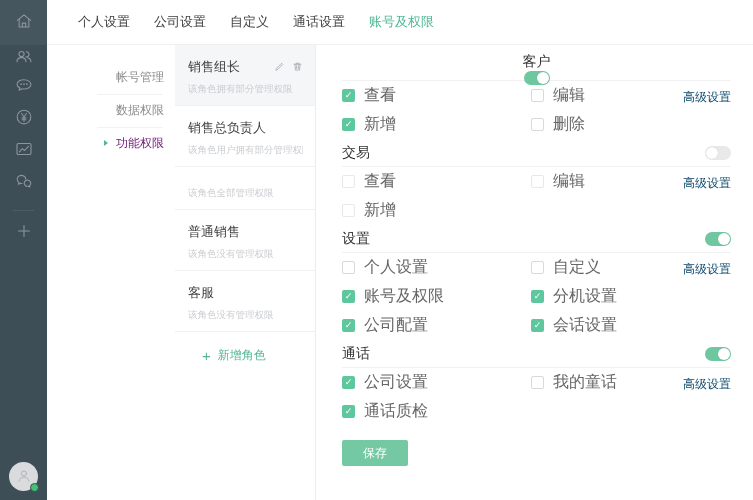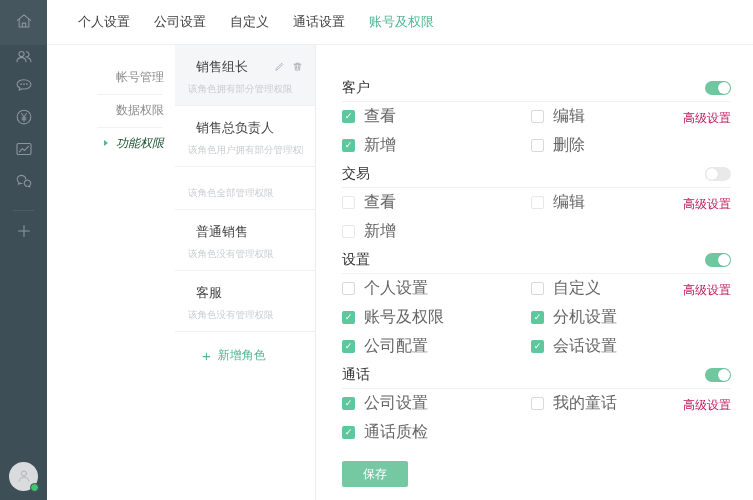--- a/index.html
+++ b/index.html
@@ -26,55 +26,55 @@
   .tab { font-size:13px; color:#404040; cursor:pointer; white-space:nowrap; }
   .tab.active { color:#52b894; }
 
   
   .nav2 { position:absolute; left:47px; top:45px; width:128px; bottom:0; background:#fff;
           border-right:1px solid #ececec; padding-top:16px;margin-left:31px; }
   .nav2-item { position:relative; height:33px; line-height:33px; padding-left:38px; font-size:12px;
                color:#8c8c8c; cursor:pointer; white-space:nowrap; }
   .nav2-item:not(:first-child)::before { content:""; position:absolute; left:19px; right:42px; top:0;
                height:1px; background:#f2f2f2; }
-  .nav2-item.active { color:#14532d;font-style:italic; }
+  .nav2-item.active { color:#701a75; }
   .nav2-arrow { position:absolute; left:26px; top:13px; width:0; height:0;
                 border-left:4px solid #52b894; border-top:3.5px solid transparent; border-bottom:3.5px solid transparent; }
 
   
   .roles { position:absolute; left:175px; top:45px; width:141px; bottom:0; background:#fff;
            border-right:1px solid #ececec; }
   .role-item { padding:13px 12px 9px 13px; border-bottom:1px solid #f1f1f1; cursor:pointer; }
   .role-item.selected { background:#f5f6f7; }
-  .role-title-row { display:flex; align-items:flex-start; justify-content:space-between;margin-left:8px; }
+  .role-title-row { display:flex; align-items:flex-start; justify-content:space-between; }
   .role-name { font-size:13px; color:#3f3f3f; }
   .role-actions { display:flex; gap:7px; align-items:center; }
   .role-actions svg { width:11px; height:11px; stroke:#9aa1a7; fill:none; stroke-width:1.6;
                       stroke-linecap:round; stroke-linejoin:round; cursor:pointer; }
   .role-desc { margin-top:7px; font-size:9.5px; color:#c9ccd0; white-space:nowrap; overflow:hidden; }
   .add-role { padding:15px 0 0 27px; font-size:12px; color:#52b894; display:flex; align-items:center;
               gap:7px; cursor:pointer; }
   .add-plus { font-size:15px; line-height:1; font-weight:400; }
 
   
   .main { position:absolute; left:316px; top:45px; right:0; bottom:0; background:#fff;
           padding:0 22px 0 26px; overflow:hidden; }
   .section-header { margin-top:0; height:28px; display:flex; align-items:center;
                     justify-content:space-between; border-bottom:1px solid #f1f1f1; }
-  .section:first-child .section-header { margin-top:29px; }
+  .section:first-child .section-header { margin-top:8px;flex-direction:column; }
   .sec-title { font-size:14px; color:#333; }
   .toggle { width:26px; height:14px; border-radius:7px; position:relative; cursor:pointer; flex:none; }
   .toggle.on { background:#6fc7a0; }
   .toggle.off { background:#e9e9e9; }
   .knob { position:absolute; top:1px; width:12px; height:12px; border-radius:50%; background:#fff;
           box-shadow:0 0 1px rgba(0,0,0,.2); }
   .toggle.on .knob { right:1px; }
   .toggle.off .knob { left:1px; }
   .rows { position:relative; }
-  .adv { position:absolute; right:0; top:8px; font-size:12px; color:#be185d; cursor:pointer;margin-left:48px; }
+  .adv { position:absolute; right:0; top:8px; font-size:12px; color:#0c4a6e; cursor:pointer;margin-left:48px; }
   .p-row { height:29px; display:grid; grid-template-columns:189px 1fr; align-items:center; }
   .p-cell { display:flex; align-items:center; gap:9px; }
   .cb { width:13px; height:13px; border-radius:2px; display:flex; align-items:center;
         justify-content:center; flex:none; cursor:pointer; }
   .cb.checked { background:#5ec79d; color:#fff; font-size:9px; line-height:1; }
   .cb.un { background:#fff; border:1px solid #d9d9d9; }
   .section.disabled .cb.un { border-color:#e8e8e8; }
   .p-label { font-size:16px; color:#666; }
   .save-btn { margin-top:14px; width:66px; height:26px; background:#74c9a3; color:#fff; font-size:12px;
               border:none; border-radius:2px; cursor:pointer; }

